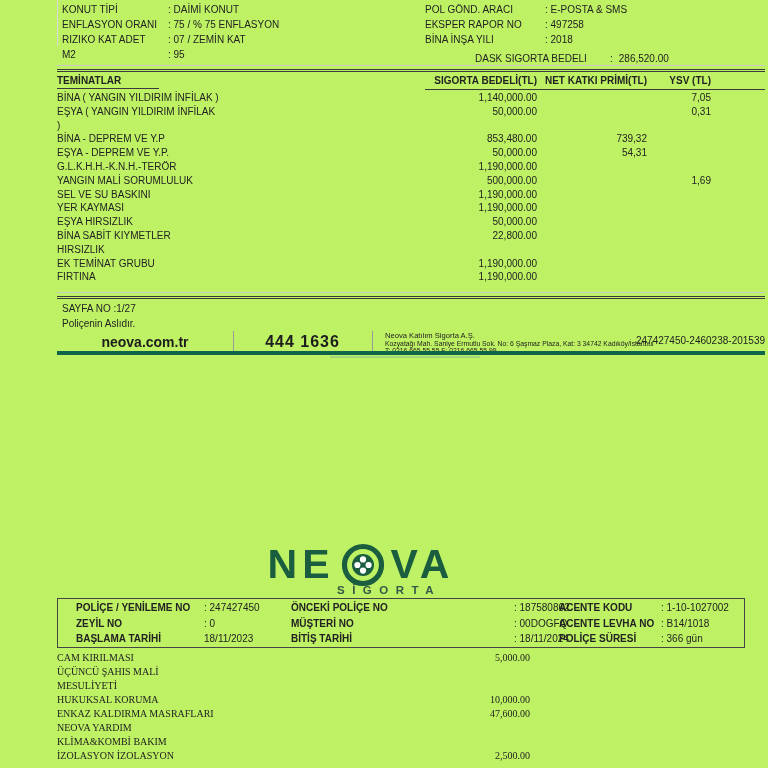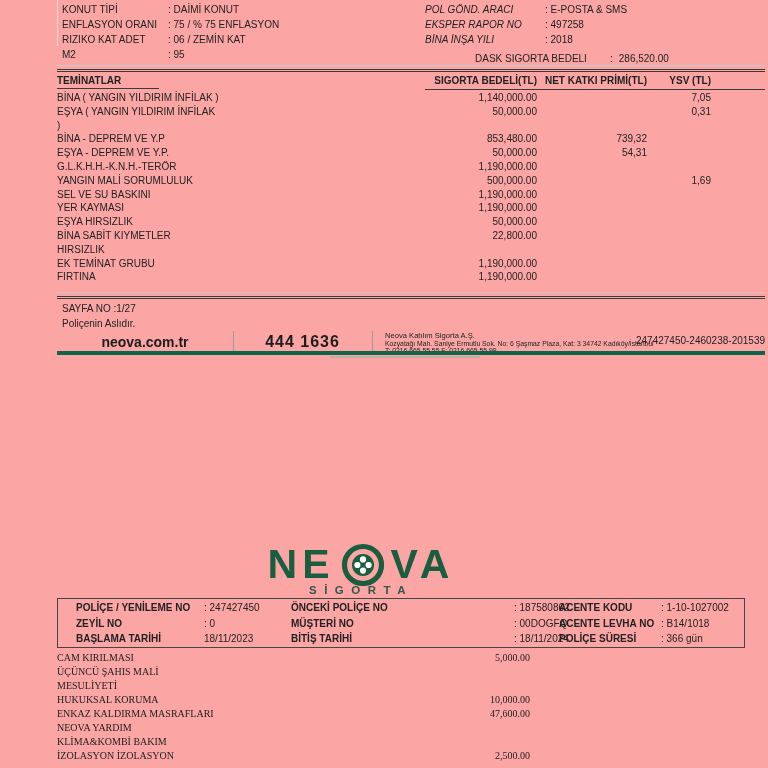--- a/index.html
+++ b/index.html
@@ -1,24 +1,24 @@
 <!DOCTYPE html>
 <html><head>
 <meta charset="utf-8">
 <style>
   html,body{margin:0;padding:0;background:#fff;}
-  .page{position:relative;width:768px;height:768px;background:#fca5a5;overflow:hidden;
+  .page{position:relative;width:768px;height:768px;background:#bef264;overflow:hidden;
         font-family:"Liberation Sans", sans-serif;color:#222;}
   .abs{position:absolute;}
   
   #prop-left{left:62px;top:4px;}
   #prop-right{left:425px;top:4px;}
   .info-row{height:15px;font-size:10px;white-space:nowrap;}
   #prop-left .lbl{display:inline-block;width:106px;}
-  #prop-right .lbl{display:inline-block;width:120px;font-style:italic;}
+  #prop-right .lbl{display:inline-block;width:120px;}
   #dask-row{left:475px;top:53px;font-size:10px;white-space:nowrap;}
   #dask-row .dlbl{display:inline-block;width:135px;}
   #dask-row .dval{margin-left:6px;}
   .vline-faint{left:57px;top:0;width:1px;height:46px;background:#d8d8d8;}
   .hline-light{left:57px;width:708px;height:1px;background:#c9c9c9;}
   .dbl{left:57px;width:708px;height:3px;border-top:1.4px solid #3a3a3a;border-bottom:1px solid #3a3a3a;box-sizing:border-box;}
   
   #cov-head{left:57px;top:75px;width:708px;height:13px;font-size:10px;font-weight:bold;
             display:grid;grid-template-columns:250px 230px 110px 118px;position:absolute;}
   #cov-head .hu{position:absolute;left:368px;right:0;bottom:-2px;height:1px;background:#3a3a3a;}
@@ -38,21 +38,21 @@
   #phone{left:233px;top:333px;width:139px;text-align:center;font-size:16px;font-weight:bold;color:#1d1d1d;letter-spacing:1px;}
   .vdiv{top:331px;width:1px;height:21px;background:#9a9a9a;}
   #addr{left:385px;top:332px;width:340px;font-size:6.8px;line-height:7.6px;color:#222;}
   #addr .co{font-size:7.6px;font-weight:normal;}
   #green-bar{left:57px;top:351px;width:708px;height:4px;}
   #green-bar2{left:330px;top:356px;width:150px;height:2px;opacity:.45;}
   
   #logo{left:0;top:541px;width:722px;display:flex;align-items:center;justify-content:center;gap:2px;}
   #logo .word{font-size:41px;font-weight:bold;letter-spacing:5px;}
   #logo svg{margin:0 3px;display:block;}
-  #logo-sub{left:0;top:584px;width:722px;text-align:center;font-size:11.5px;letter-spacing:7.5px;color:#33584a;font-weight:bold;}
+  #logo-sub{left:0;top:584px;width:722px;text-align:center;font-size:11.5px;letter-spacing:7.5px;color:#33584a;font-weight:bold;padding-left:28px;}
   
   #policy-box{left:57px;top:598px;width:688px;height:50px;border:1.2px solid #444;box-sizing:border-box;padding-top:3px;}
   .pbrow{position:relative;height:15.6px;font-size:10px;}
   .pbrow span{position:absolute;top:0;white-space:nowrap;padding-left:10px;}
   .pl0{left:8px}.pv0{left:136px}.pl1{left:223px}.pv1{left:446px}.pl2{left:491px}.pv2{left:593px}
   .pbl{font-weight:bold;}
   
   #add-rows{left:57px;top:651px;width:708px;font-family:Liberation Serif, serif;}
   .add-row{display:grid;grid-template-columns:250px 223px;font-size:10px;line-height:14px;}
   .add-row .nm{display:inline-block;max-width:162px;}
@@ -60,21 +60,21 @@
 </head>
 <body>
 
 <div class="page">
 
   <div class="abs vline-faint"></div>
 
   <div class="abs" id="prop-left">
       <div class="info-row"><span class="lbl">KONUT TİPİ</span><span class="val">: DAİMİ KONUT</span></div>
       <div class="info-row"><span class="lbl">ENFLASYON ORANI</span><span class="val">: 75 / % 75 ENFLASYON</span></div>
-      <div class="info-row"><span class="lbl">RIZIKO KAT ADET</span><span class="val">: 06 / ZEMİN KAT</span></div>
+      <div class="info-row"><span class="lbl">RIZIKO KAT ADET</span><span class="val">: 07 / ZEMİN KAT</span></div>
       <div class="info-row"><span class="lbl">M2</span><span class="val">: 95</span></div>
     </div>
   <div class="abs" id="prop-right">
       <div class="info-row"><span class="lbl">POL GÖND. ARACI</span><span class="val">: E-POSTA &amp; SMS</span></div>
       <div class="info-row"><span class="lbl">EKSPER RAPOR NO</span><span class="val">: 497258</span></div>
       <div class="info-row"><span class="lbl">BİNA İNŞA YILI</span><span class="val">: 2018</span></div>
     </div>
   <div class="abs" id="dask-row">
     <span class="dlbl">DASK SIGORTA BEDELI</span><span>:</span><span class="dval">286,520.00</span>
   </div>

